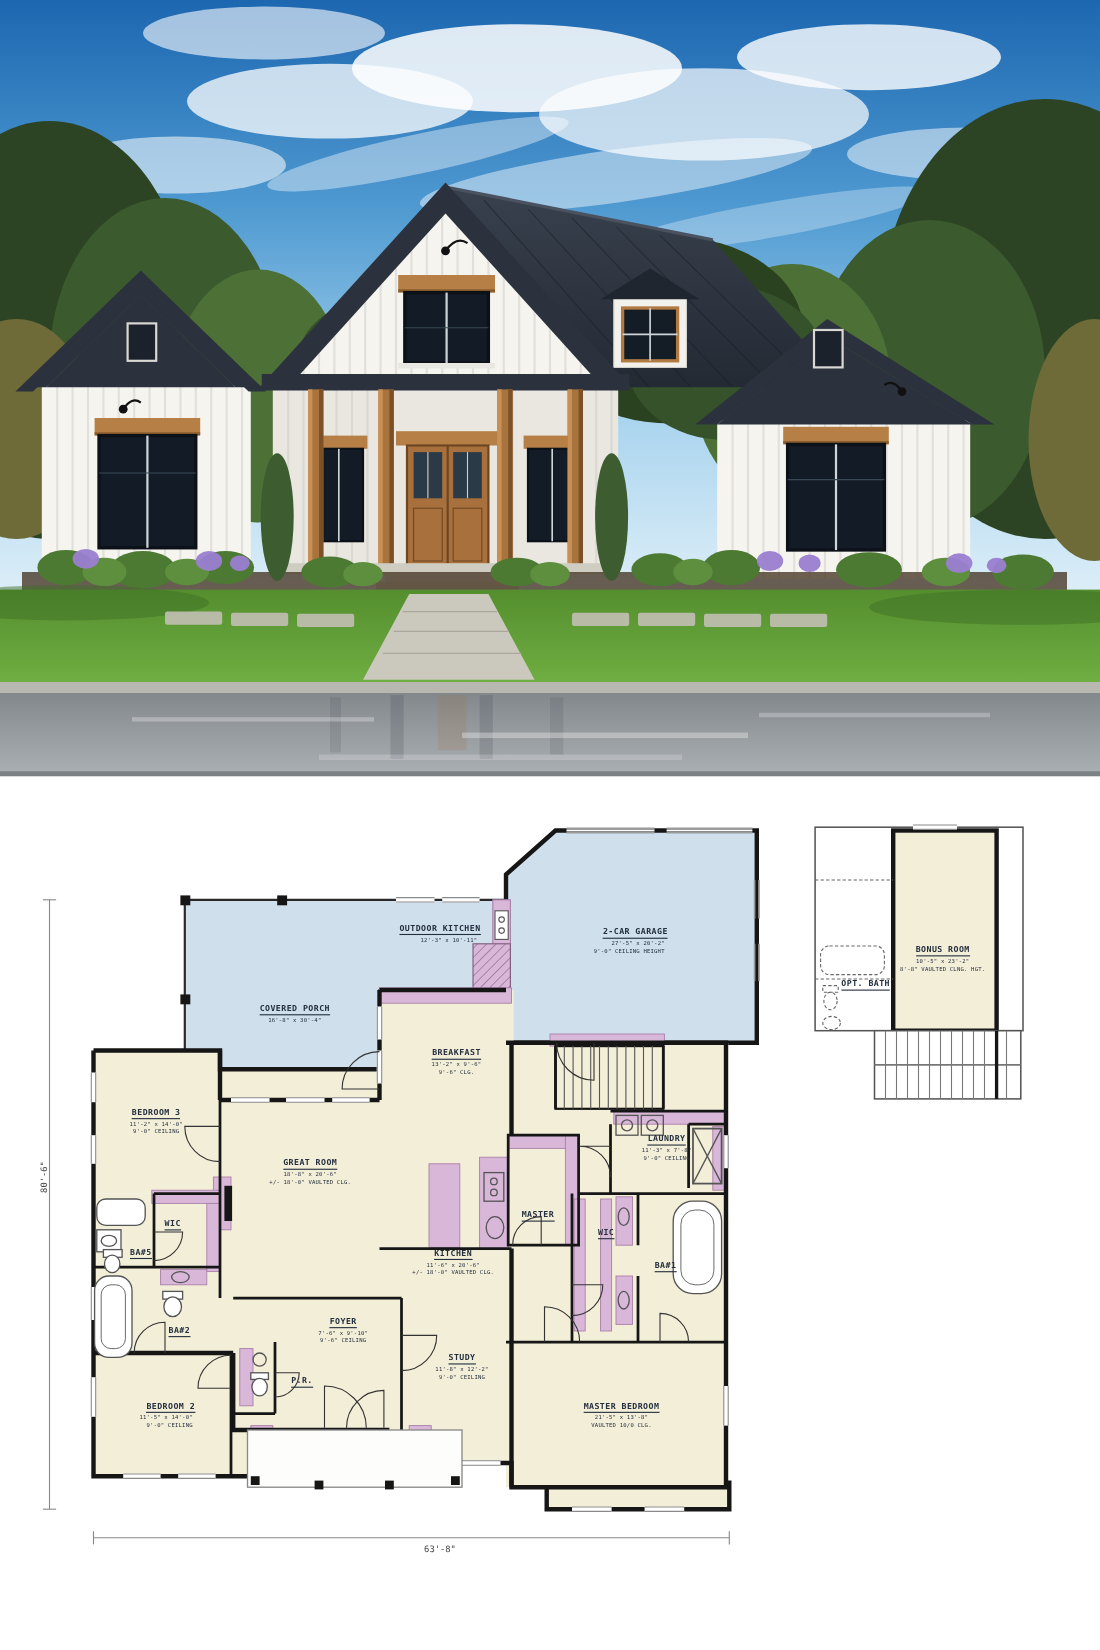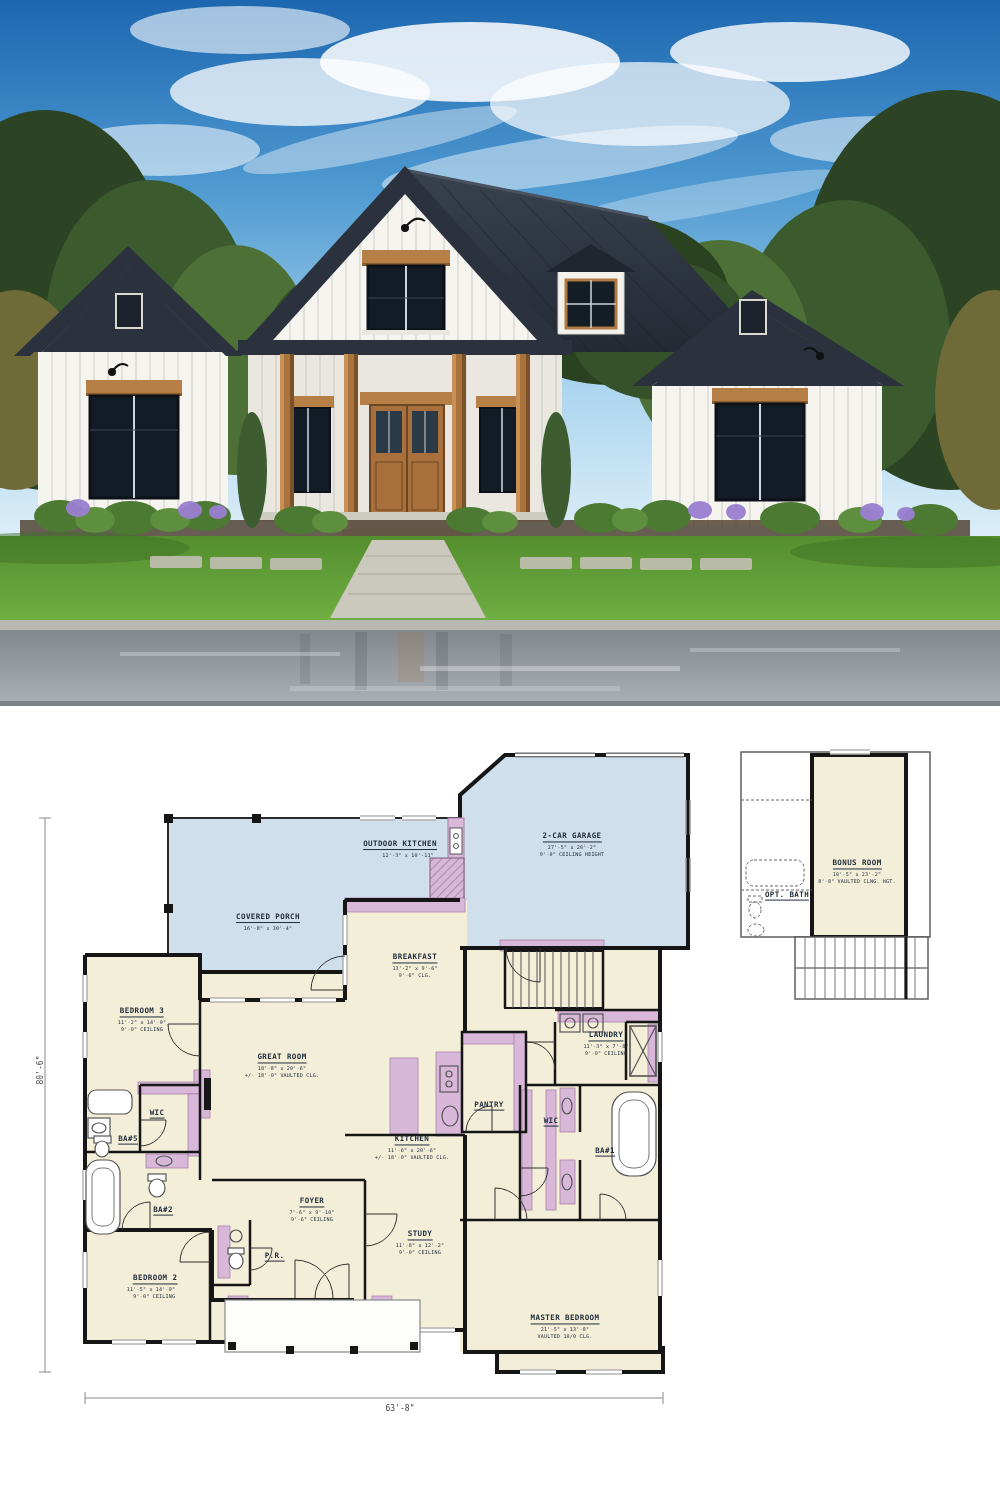--- a/index.html
+++ b/index.html
@@ -622,36 +622,36 @@
       <line x1="45" y1="78" x2="45" y2="632"></line>
       <line x1="39" y1="78" x2="51" y2="78"></line>
           <line x1="39" y1="632" x2="51" y2="632"></line>
     </g>
   </svg>
 
   <div class="dim-label" style="left:400px;top:668px;">63'-8"</div>
   <div class="dim-label vert" style="left:40px;top:330px;">80'-6"</div>
   <div id="labels">
         <div class="room-label" style="left: 400px; top: 105px; text-align: right;"><span class="room-name">OUTDOOR KITCHEN</span><span class="room-dim">12'-3" x 10'-11"</span></div>
-        <div class="room-label" style="left: 572px; top: 101px;"><span class="room-name">2-CAR GARAGE</span><span class="room-dim">27'-5" x 20'-2"</span><span class="room-dim">9'-0" CEILING HEIGHT</span></div>
+        <div class="room-label" style="left: 572px; top: 112px; text-align: right;"><span class="room-name">2-CAR GARAGE</span><span class="room-dim">27'-5" x 20'-2"</span><span class="room-dim">9'-0" CEILING HEIGHT</span></div>
         <div class="room-label" style="left: 268px; top: 178px;"><span class="room-name">COVERED PORCH</span><span class="room-dim">16'-8" x 30'-4"</span></div>
         <div class="room-label" style="left: 415px; top: 222px;"><span class="room-name">BREAKFAST</span><span class="room-dim">13'-2" x 9'-6"</span><span class="room-dim">9'-6" CLG.</span></div>
         <div class="room-label" style="left: 142px; top: 276px;"><span class="room-name">BEDROOM 3</span><span class="room-dim">11'-2" x 14'-0"</span><span class="room-dim">9'-0" CEILING</span></div>
         <div class="room-label" style="left: 282px; top: 322px;"><span class="room-name">GREAT ROOM</span><span class="room-dim">18'-8" x 20'-6"</span><span class="room-dim">+/- 18'-0" VAULTED CLG.</span></div>
         <div class="room-label" style="left: 606px; top: 300px;"><span class="room-name">LAUNDRY</span><span class="room-dim">11'-3" x 7'-8"</span><span class="room-dim">9'-0" CEILING</span></div>
         <div class="room-label" style="left: 157px; top: 370px;"><span class="room-name">WIC</span></div>
         <div class="room-label" style="left: 128px; top: 396px;"><span class="room-name">BA#5</span></div>
         <div class="room-label" style="left: 163px; top: 467px;"><span class="room-name">BA#2</span></div>
-        <div class="room-label" style="left: 489px; top: 362px;"><span class="room-name">PANTRY</span></div>
+        <div class="room-label" style="left: 489px; top: 362px;"><span class="room-name">MASTER</span></div>
         <div class="room-label" style="left: 412px; top: 404px;"><span class="room-name">KITCHEN</span><span class="room-dim">11'-6" x 20'-6"</span><span class="room-dim">+/- 18'-0" VAULTED CLG.</span></div>
         <div class="room-label" style="left: 551px; top: 378px;"><span class="room-name">WIC</span></div>
         <div class="room-label" style="left: 605px; top: 408px;"><span class="room-name">BA#1</span></div>
         <div class="room-label" style="left: 312px; top: 466px;"><span class="room-name">FOYER</span><span class="room-dim">7'-6" x 9'-10"</span><span class="room-dim">9'-6" CEILING</span></div>
         <div class="room-label" style="left: 253px; top: 513px; padding-left: 43px;"><span class="room-name">P.R.</span></div>
         <div class="room-label" style="left: 420px; top: 499px;"><span class="room-name">STUDY</span><span class="room-dim">11'-8" x 12'-2"</span><span class="room-dim">9'-0" CEILING</span></div>
         <div class="room-label" style="left: 151px; top: 543px; text-align: right;"><span class="room-name">BEDROOM 2</span><span class="room-dim">11'-5" x 14'-0"</span><span class="room-dim">9'-0" CEILING</span></div>
-        <div class="room-label" style="left: 565px; top: 543px; margin-top: 40px;"><span class="room-name">MASTER BEDROOM</span><span class="room-dim">21'-5" x 13'-8"</span><span class="room-dim">VAULTED 10/0 CLG.</span></div>
+        <div class="room-label" style="left: 565px; top: 543px;"><span class="room-name">MASTER BEDROOM</span><span class="room-dim">21'-5" x 13'-8"</span><span class="room-dim">VAULTED 10/0 CLG.</span></div>
         <div class="room-label" style="left: 857px; top: 128px;"><span class="room-name">BONUS ROOM</span><span class="room-dim">10'-5" x 23'-2"</span><span class="room-dim">8'-8" VAULTED CLNG. HGT.</span></div>
         <div class="room-label" style="left: 787px; top: 152px;"><span class="room-name">OPT. BATH</span></div>
       </div>
   </div>
 
 </div>
 
 </body></html>

